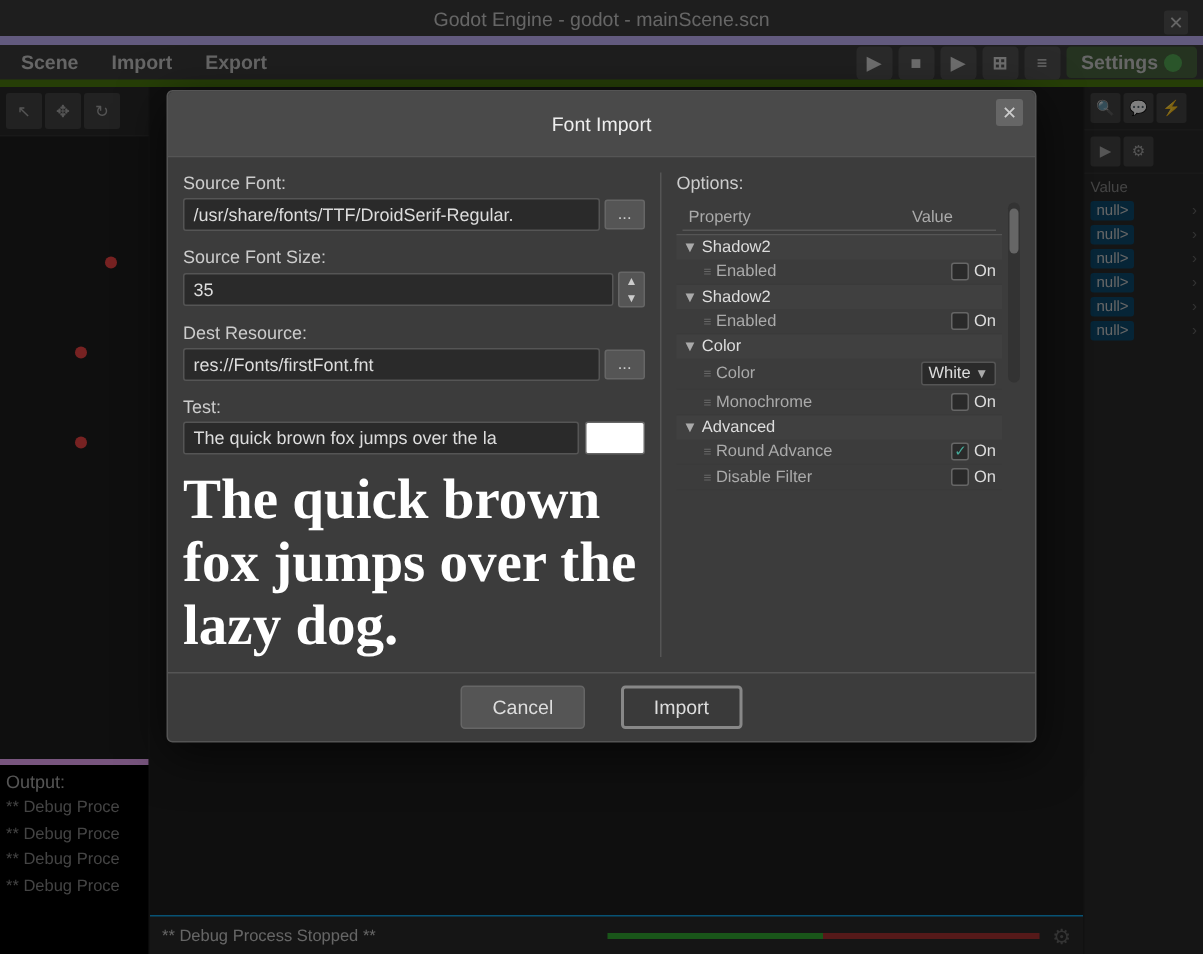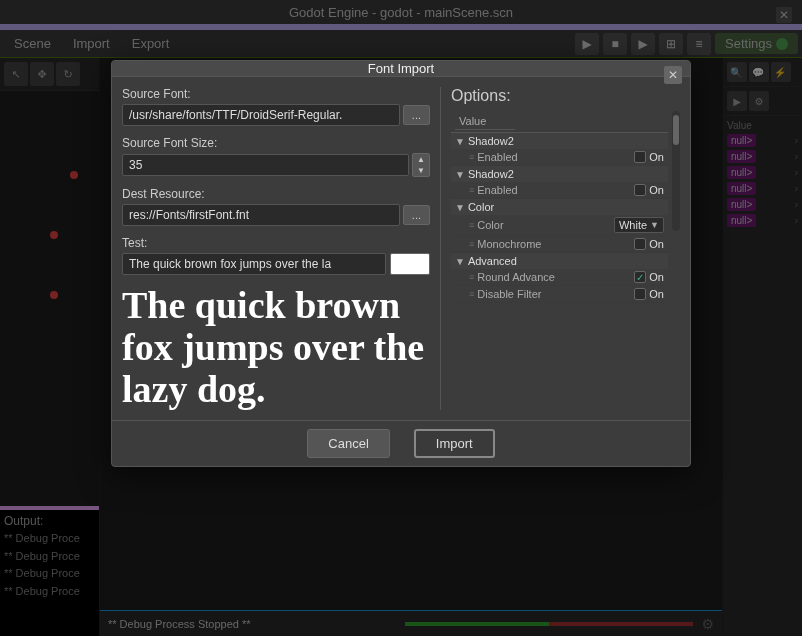--- a/index.html
+++ b/index.html
@@ -44,22 +44,23 @@
       color: #ccc;
     }
 
     
     .menu-bar {
       background: #3c3c3c;
       height: 28px;
       display: flex;
       align-items: center;
       padding: 0 4px;
-      border-bottom: 1px solid #4d7c0f;
+      border-bottom: 5px solid #4d7c0f;
       gap: 2px;
+      font-weight: bold;
     }
     .menu-item {
       padding: 3px 10px;
       color: #ccc;
       cursor: pointer;
       border-radius: 3px;
       font-size: 13px;
     }
 
     .toolbar-icons {
@@ -187,21 +188,21 @@
       justify-content: space-between;
       margin-bottom: 3px;
     }
     .rpanel-label {
       font-size: 10px;
       color: #888;
     }
     .rpanel-value {
       font-size: 10px;
       color: #ccc;
-      background: #701a75;
+      background: #0c4a6e;
       padding: 1px 4px;
       border-radius: 2px;
       text-align: center;
     }
     .rpanel-arrow {
       color: #666;
       font-size: 10px;
     }
 
     
@@ -221,21 +222,21 @@
     
     .dialog {
       background: #3c3c3c;
       border: 1px solid #555;
       border-radius: 4px;
       width: 580px;
       box-shadow: 0 8px 32px rgba(0,0,0,0.6);
     }
     .dialog-title-bar {
       background: #4a4a4a;
-      padding: 0 10px;
+      padding: 14px 10px;
       display: flex;
       align-items: center;
       justify-content: center;
       border-bottom: 1px solid #555;
       border-radius: 4px 4px 0 0;
       position: relative;
     }
     .dialog-title {
       font-size: 13px;
       color: #eee;
@@ -390,21 +391,21 @@
       font-size: 13px;
     }
 
     
     .dialog-right {
       width: 240px;
       border-left: 1px solid #555;
       padding-left: 10px;
     }
     .options-title {
-      font-size: 16px;
+      font-size: 12px;
       color: #ccc;
       margin-bottom: 6px;
     }
     .options-header {
       font-size: 11px;
       color: #aaa;
       padding: 2px 4px;
       border-bottom: 1px solid #555;
     }
     .section-arrow {
@@ -664,20 +665,21 @@
 
       </div>
 
       <div class="dialog-right">
         <div class="options-title">Options:</div>
 
         <div style="display:flex;">
           <div style="flex:1;">
 
             <div style="display:flex; border-bottom:1px solid #555; padding:2px 4px;">
+              <div style="flex:1;" class="options-header">Property</div>
               <div style="width:60px;" class="options-header">Value</div>
             </div>
 
             <div style="background:#404040; padding:2px 4px; display:flex; align-items:center; gap:3px;">
               <span class="section-arrow">▼</span>
               <span style="font-size:11px;color:#ddd;">Shadow2</span>
             </div>
             <div class="options-row">
               <div class="options-prop">
                 <span class="prop-icon">≡</span>

